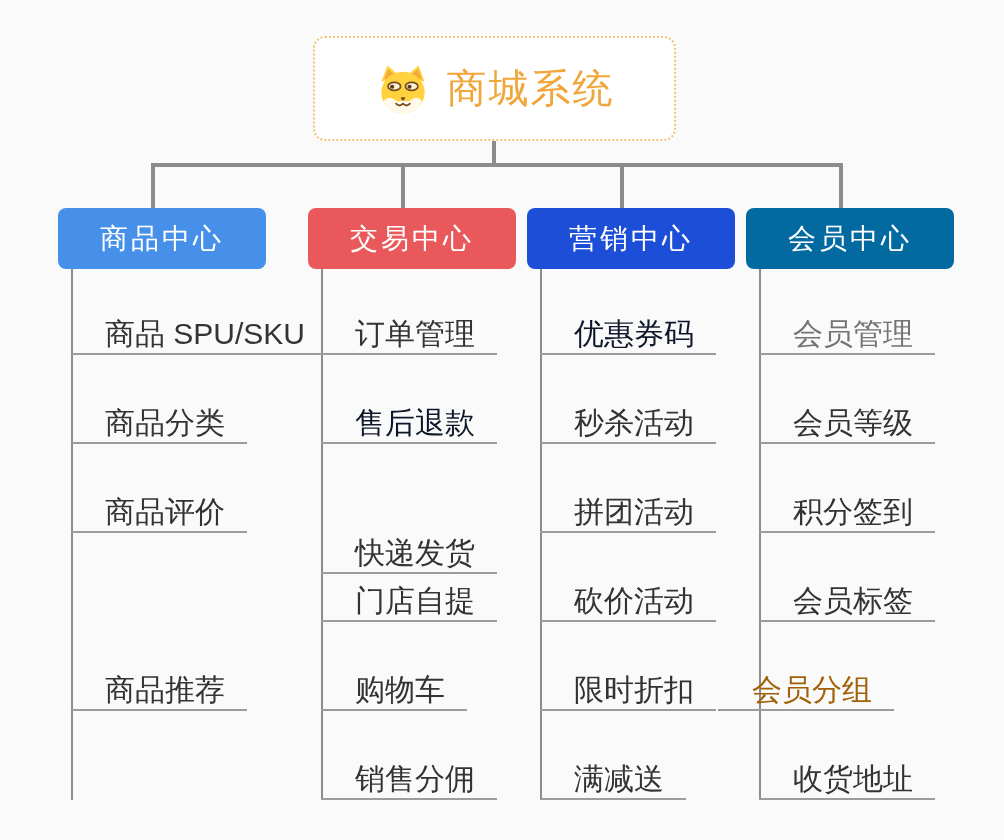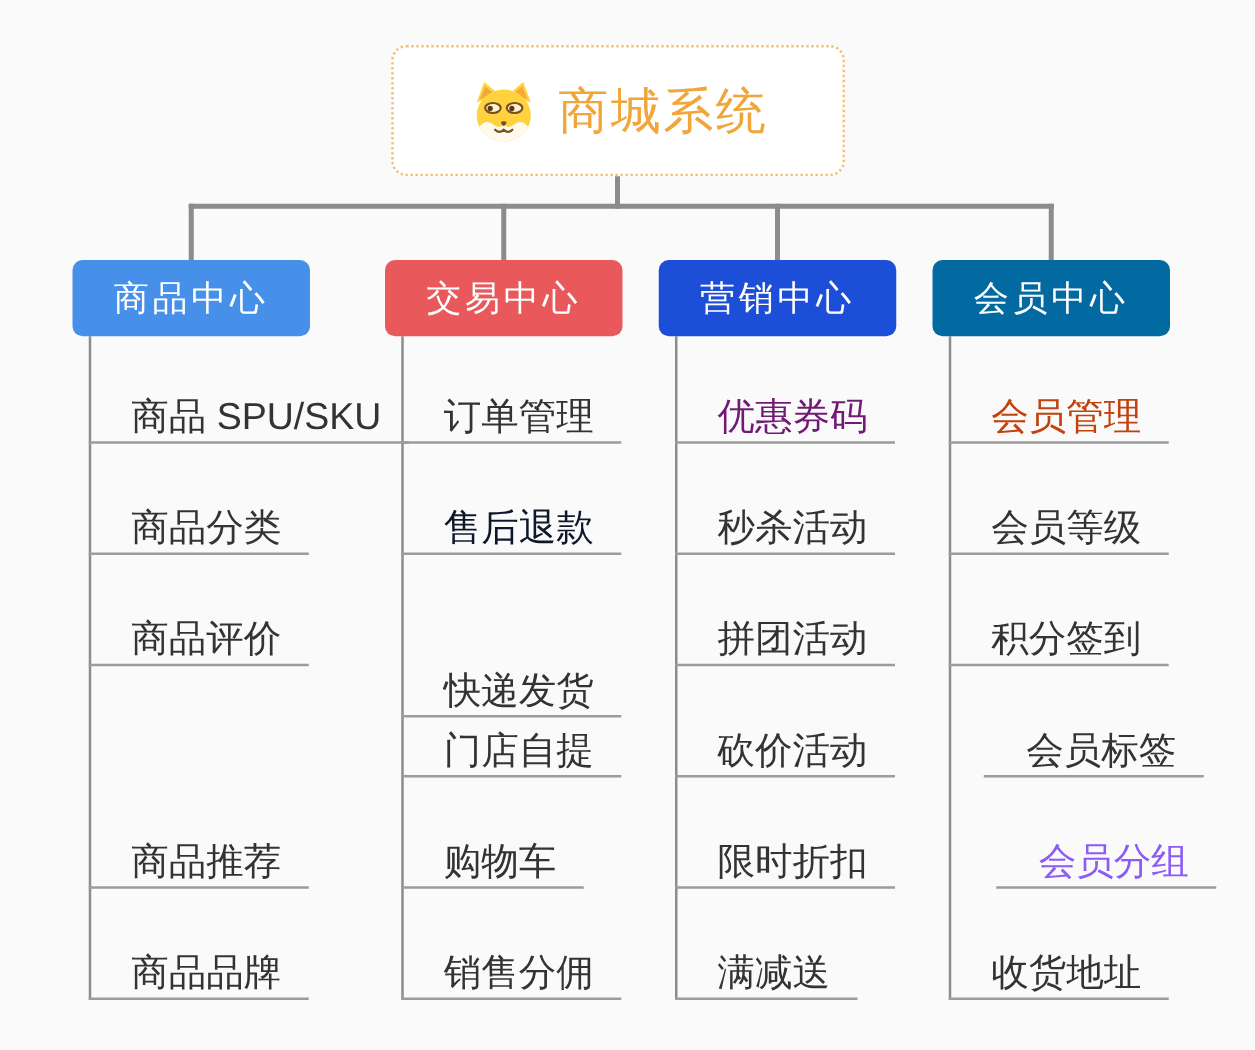--- a/index.html
+++ b/index.html
@@ -23,21 +23,21 @@
     white-space:nowrap;
   }
   .root-icon { width:56px; height:52px; flex:0 0 auto; }
   
   .tline { position:absolute; background:#8c8c8c; }
   .stem { left:492px; top:141px; width:4px; height:26px; }
   .bus  { left:151px; top:163px; width:692px; height:4px; }
   .drop { width:4px; top:163px; height:45px; }
   
   .branch-header {
-    position:absolute; top:208px; width:190px; height:61px;
+    position:absolute; top:208px; width:208px; height:61px;
     border-radius:8px; color:#ffffff; font-size:28px; letter-spacing:3px;
     display:flex; align-items:center; justify-content:center;
     white-space:nowrap; cursor:default;
   }
   
   .col-vline { position:absolute; width:2px; background:#8c8c8c; top:269px; }
   
   .leaf-item {
     position:absolute; height:40px; line-height:38px;
     font-size:30px; color:#333333; white-space:nowrap;
@@ -80,41 +80,40 @@
   <div class="tline stem" style="background-color: rgb(140, 140, 140);"></div>
   <div class="tline bus" style="background-color: rgb(140, 140, 140);"></div>
 
 <div class="tline drop" style="left: 151px; background-color: rgb(140, 140, 140);"></div>
     <div class="branch-header" style="left: 58px; background: rgb(70, 144, 234);">商品中心</div>
     <div class="col-vline" style="left: 71px; height: 531px; background-color: rgb(140, 140, 140);"></div>
     <div class="leaf-item" style="left: 71px; top: 315px; border-bottom-color: rgb(156, 156, 156); color: rgb(51, 51, 51);">商品 SPU/SKU</div>
     <div class="leaf-item" style="left: 71px; top: 404px; border-bottom-color: rgb(156, 156, 156); color: rgb(51, 51, 51);">商品分类</div>
     <div class="leaf-item" style="left: 71px; top: 493px; border-bottom-color: rgb(156, 156, 156); color: rgb(51, 51, 51);">商品评价</div>
     <div class="leaf-item" style="left: 71px; top: 671px; border-bottom-color: rgb(156, 156, 156); color: rgb(51, 51, 51);">商品推荐</div>
-    <div class="leaf-item" style="left: 71px; top: 760px; border-bottom-color: rgb(156, 156, 156); color: rgb(51, 51, 51);">商品品牌</div>
     <div class="tline drop" style="left: 401px; background-color: rgb(140, 140, 140);"></div>
     <div class="branch-header" style="left: 308px; background: rgb(233, 89, 91);">交易中心</div>
     <div class="col-vline" style="left: 321px; height: 531px; background-color: rgb(140, 140, 140);"></div>
     <div class="leaf-item" style="left: 321px; top: 315px; border-bottom-color: rgb(156, 156, 156); color: rgb(51, 51, 51);">订单管理</div>
     <div class="leaf-item" style="left: 321px; top: 404px; border-bottom-color: rgb(156, 156, 156); color: #0f172a;">售后退款</div>
     <div class="leaf-item" style="left: 321px; top: 493px; border-bottom-color: rgb(156, 156, 156); color: rgb(51, 51, 51); margin-top: 41px;">快递发货</div>
     <div class="leaf-item" style="left: 321px; top: 582px; border-bottom-color: rgb(156, 156, 156); color: rgb(51, 51, 51);">门店自提</div>
     <div class="leaf-item" style="left: 321px; top: 671px; border-bottom-color: rgb(156, 156, 156); color: rgb(51, 51, 51);">购物车</div>
     <div class="leaf-item" style="left: 321px; top: 760px; border-bottom-color: rgb(156, 156, 156); color: rgb(51, 51, 51);">销售分佣</div>
     <div class="tline drop" style="left: 620px; background-color: rgb(140, 140, 140);"></div>
     <div class="branch-header" style="left: 527px; background: #1d4ed8;">营销中心</div>
     <div class="col-vline" style="left: 540px; height: 531px; background-color: rgb(140, 140, 140);"></div>
-    <div class="leaf-item" style="left: 540px; top: 315px; border-bottom-color: rgb(156, 156, 156); color: #701a75;">优惠券码</div>
+    <div class="leaf-item" style="left: 540px; top: 315px; border-bottom-color: rgb(156, 156, 156); color: #0f172a;">优惠券码</div>
     <div class="leaf-item" style="left: 540px; top: 404px; border-bottom-color: rgb(156, 156, 156); color: rgb(51, 51, 51);">秒杀活动</div>
     <div class="leaf-item" style="left: 540px; top: 493px; border-bottom-color: rgb(156, 156, 156); color: rgb(51, 51, 51);">拼团活动</div>
     <div class="leaf-item" style="left: 540px; top: 582px; border-bottom-color: rgb(156, 156, 156); color: rgb(51, 51, 51);">砍价活动</div>
     <div class="leaf-item" style="left: 540px; top: 671px; border-bottom-color: rgb(156, 156, 156); color: rgb(51, 51, 51);">限时折扣</div>
     <div class="leaf-item" style="left: 540px; top: 760px; border-bottom-color: rgb(156, 156, 156); color: rgb(51, 51, 51);">满减送</div>
     <div class="tline drop" style="left: 839px; background-color: rgb(140, 140, 140);"></div>
     <div class="branch-header" style="left: 746px; background: #0369a1;">会员中心</div>
     <div class="col-vline" style="left: 759px; height: 531px; background-color: rgb(140, 140, 140);"></div>
-    <div class="leaf-item" style="left: 759px; top: 315px; border-bottom-color: rgb(156, 156, 156); color: #c2410c;">会员管理</div>
+    <div class="leaf-item" style="left: 759px; top: 315px; border-bottom-color: rgb(156, 156, 156); color: #737373;">会员管理</div>
     <div class="leaf-item" style="left: 759px; top: 404px; border-bottom-color: rgb(156, 156, 156); color: rgb(51, 51, 51);">会员等级</div>
     <div class="leaf-item" style="left: 759px; top: 493px; border-bottom-color: rgb(156, 156, 156); color: rgb(51, 51, 51);">积分签到</div>
-    <div class="leaf-item" style="left: 759px; top: 582px; border-bottom-color: rgb(156, 156, 156); color: rgb(51, 51, 51); margin-left: 28px;">会员标签</div>
-    <div class="leaf-item" style="left: 797px; top: 671px; border-bottom-color: rgb(156, 156, 156); color: #8b5cf6;">会员分组</div>
+    <div class="leaf-item" style="left: 759px; top: 582px; border-bottom-color: rgb(156, 156, 156); color: rgb(51, 51, 51);">会员标签</div>
+    <div class="leaf-item" style="left: 718px; top: 671px; border-bottom-color: rgb(156, 156, 156); color: #a16207;">会员分组</div>
     <div class="leaf-item" style="left: 759px; top: 760px; border-bottom-color: rgb(156, 156, 156); color: rgb(51, 51, 51);">收货地址</div>
   </div>
 
 </body></html>

